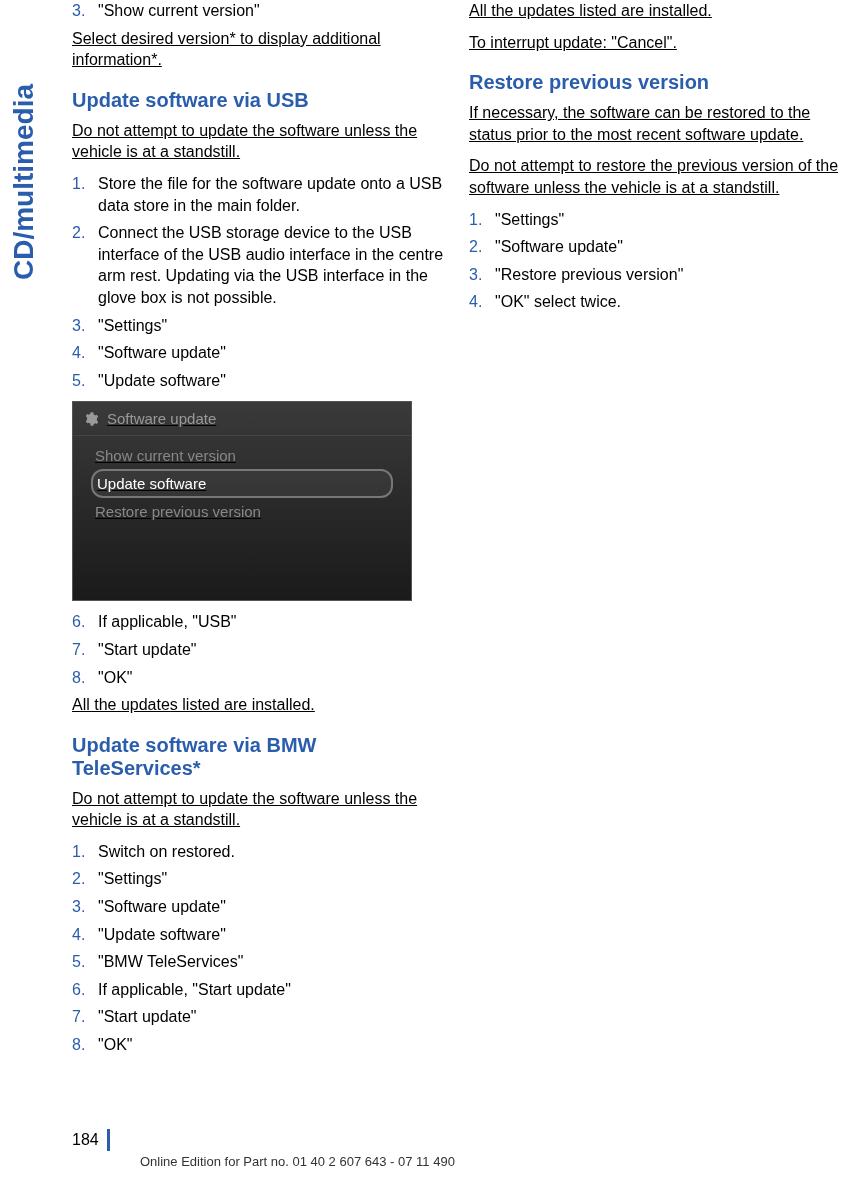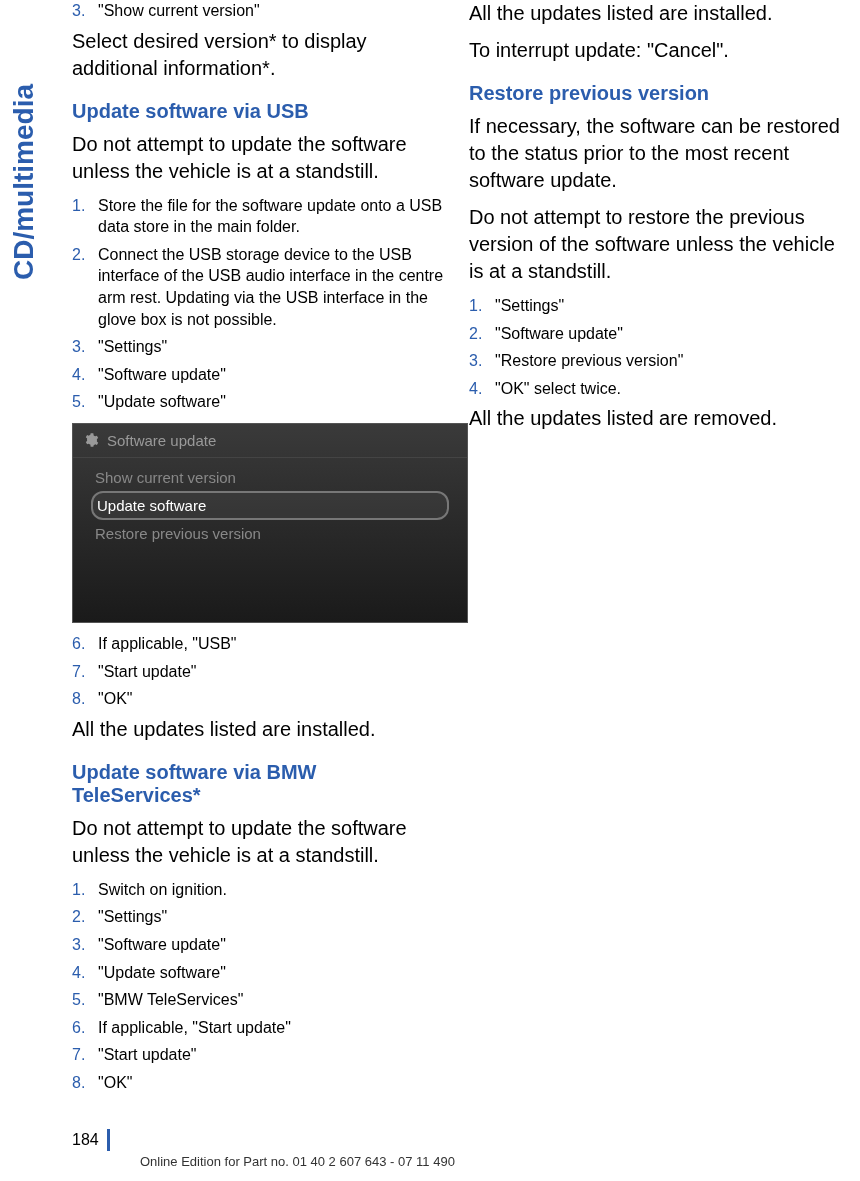--- a/index.html
+++ b/index.html
@@ -47,40 +47,42 @@
       color: #2b5dad;
       width: 26px;
       flex-shrink: 0;
       font-size: 16px;
     }
     .ol-text {
       font-size: 16px;
       color: #000;
     }
     .para {
-      font-size: 20px;
+      font-size: 16px;
       line-height: 1.35;
       margin-bottom: 10px;
+      text-decoration: underline;
     }
     .heading {
       color: #2b5dad;
       font-weight: bold;
       margin-top: 18px;
       margin-bottom: 8px;
     }
     .h2 {
       font-size: 20px;
     }
     .screenshot {
-      width: 396px;
+      width: 340px;
       height: 200px;
       background: linear-gradient(to bottom, #3a3a3a, #1a1a1a);
       margin: 10px 0;
       position: relative;
       border: 1px solid #555;
+      text-decoration: underline;
     }
     .screenshot-header {
       display: flex;
       align-items: center;
       padding: 8px 10px;
       color: #999;
       font-size: 15px;
       border-bottom: 1px solid #444;
     }
     .gear-icon {
@@ -209,21 +211,21 @@
           <span class="ol-text">"OK"</span>
         </div>
       </div>
     <p class="para">All the updates listed are installed.</p>
 
     <div class="heading h2">Update software via BMW TeleServices*</div>
     <p class="para">Do not attempt to update the software unless the vehicle is at a standstill.</p>
     <div id="tele-steps">
         <div class="ol-item">
           <span class="ol-num">1.</span>
-          <span class="ol-text">Switch on ignition.</span>
+          <span class="ol-text">Switch on restored.</span>
         </div>
         <div class="ol-item">
           <span class="ol-num">2.</span>
           <span class="ol-text">"Settings"</span>
         </div>
         <div class="ol-item">
           <span class="ol-num">3.</span>
           <span class="ol-text">"Software update"</span>
         </div>
         <div class="ol-item">
@@ -267,21 +269,20 @@
         </div>
         <div class="ol-item">
           <span class="ol-num">3.</span>
           <span class="ol-text">"Restore previous version"</span>
         </div>
         <div class="ol-item">
           <span class="ol-num">4.</span>
           <span class="ol-text">"OK" select twice.</span>
         </div>
       </div>
-    <p class="para">All the updates listed are removed.</p>
 
   </div>
 </div>
 
 <div class="page-footer">
   <span class="page-num">184</span>
   <span class="footer-bar"></span>
 </div>
 <div class="footer-text">Online Edition for Part no. 01 40 2 607 643 - 07 11 490</div>
 

